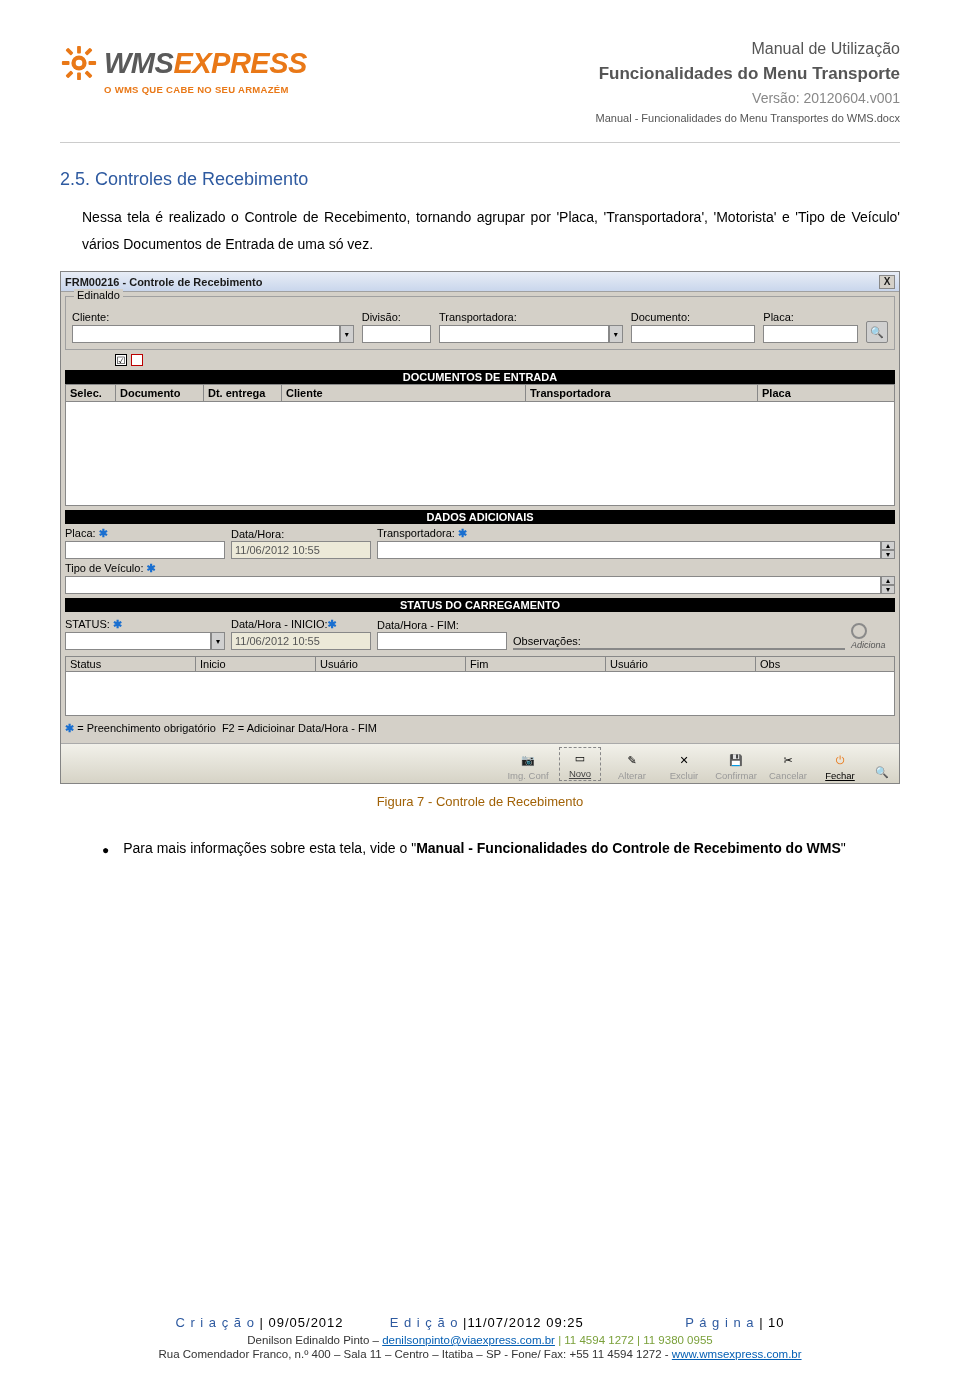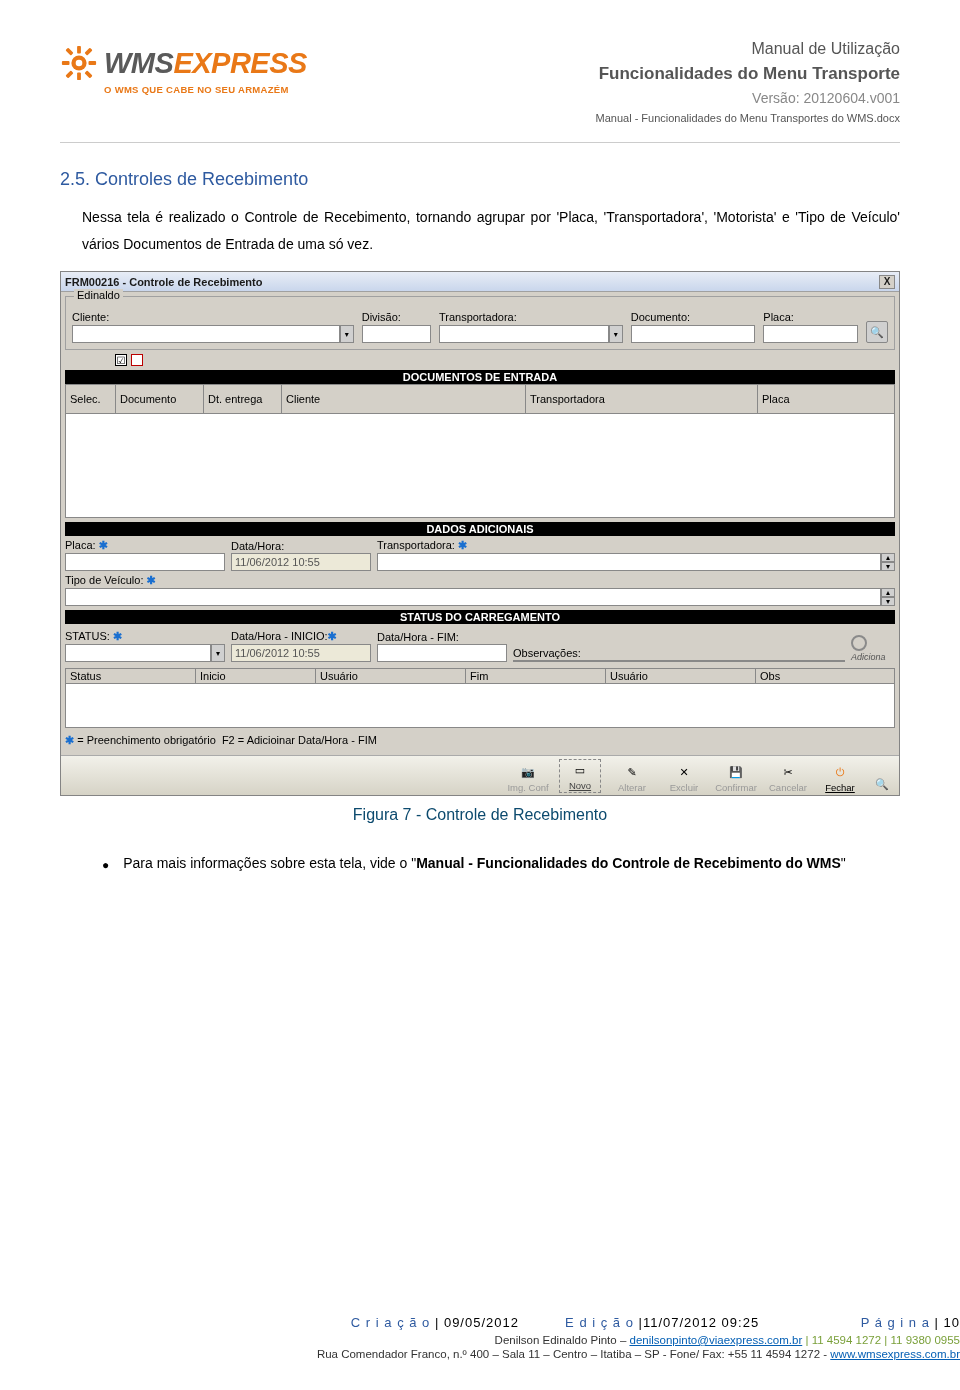--- a/index.html
+++ b/index.html
@@ -47,25 +47,25 @@
     font-size: 13px;
     color: #555;
   }
   .hdr-title1 { color:#555; font-size:16px; margin-bottom:6px; }
   .hdr-title2 { color:#555; font-size:17px; font-weight:700; margin-bottom:6px;}
   .hdr-ver { color:#888; font-size:14px; margin-bottom:6px;}
   .hdr-file { color:#555; font-size:11px; }
   .hr { border:none; border-top:1px solid #ccc; margin:18px 0 26px 0;}
   .section-title { color:#2e5aa0; font-size:18px; margin-bottom:14px;}
   .body-text { font-size:14px; color:#000; line-height:1.9; margin:0 0 14px 22px; text-align:justify;}
-  .caption { color:#0c4a6e; font-size:16px; text-align:center; margin:10px 0 26px 0;}
+  .caption { color:#a16207; font-size:13px; text-align:center; margin:10px 0 26px 0;}
   .bullet { display:flex; gap:14px; margin:0 0 40px 42px; font-size:14px; line-height:1.9;}
   .bullet .dot { font-size:12px; margin-top:4px;}
   .bold { font-weight:700; }
-  .footer-block { position:absolute; bottom:30px; left:0; right:0; text-align:right;}
+  .footer-block { position:absolute; bottom:30px; left:0; right:0; text-align:center;}
   .footer-row1 { font-size:13px; letter-spacing:1px;}
   .footer-row1 .k { color:#2e5aa0; }
   .footer-row2 { font-size:11.5px; color:#333; margin-top:4px;}
   .footer-row2 .mail { color:#045fb4; text-decoration:underline;}
   .footer-row2 .ph { color:#7aa03a; }
   .footer-row3 { font-size:11.5px; color:#333; margin-top:2px;}
   .footer-row3 .url { color:#045fb4; text-decoration:underline;}
 
   
   .shot {
@@ -101,21 +101,21 @@
   .flt-row { display:flex; gap:8px; align-items:flex-end;}
   .flt-col { display:flex; flex-direction:column; gap:2px;}
   .flt-col label { font-size:11px;}
   .inp { background:#fff; border:1px solid #888; height:18px; }
   .btn-glass { width:22px;height:22px;border:1px solid #888;background:#d0d0d0;display:flex;align-items:center;justify-content:center;border-radius:2px;}
   .darkbar { background:#000; color:#fff; font-weight:700; text-align:center; padding:1px 0; font-size:11px; margin:4px 4px 0 4px;}
   .chkrow { display:flex; gap:4px; margin:4px 4px 0 54px; }
   .chkbox { width:12px;height:12px;border:1px solid #000;background:#fff;display:inline-flex;align-items:center;justify-content:center;font-size:10px;}
   .chkbox.red { border-color:#b00; }
   .tbl-hdr { display:flex; margin:0 4px; border:1px solid #888;}
-  .tbl-hdr > div { background:#d4d0c8; border-right:1px solid #888; padding:8px 4px; font-size:11px;}
+  .tbl-hdr > div { background:#d4d0c8; border-right:1px solid #888; padding:2px 4px; font-size:11px;font-weight:bold;}
   .tbl-hdr > div:last-child{border-right:none;}
   .tbl-body { background:#fff; margin:0 4px; height:104px; border:1px solid #888; border-top:none; display:flex;}
   .ads-row { display:flex; gap:6px; margin:3px 4px; align-items:flex-end;}
   .ads-row .c { display:flex; flex-direction:column; gap:1px;}
   .ads-row .c label{font-size:11px;}
   .ro { background:#ece9d8; border:1px solid #888; height:18px; padding:0 3px; line-height:17px; font-size:11px; color:#555;}
   .spin { width:14px; display:flex; flex-direction:column;}
   .spin div{height:9px;border:1px solid #888;background:#d0d0d0;font-size:8px;display:flex;align-items:center;justify-content:center;}
   .statusbar { display:flex; align-items:flex-end; gap:6px; margin:6px 4px;}
   .statusbar .c { display:flex; flex-direction:column; gap:1px;}

